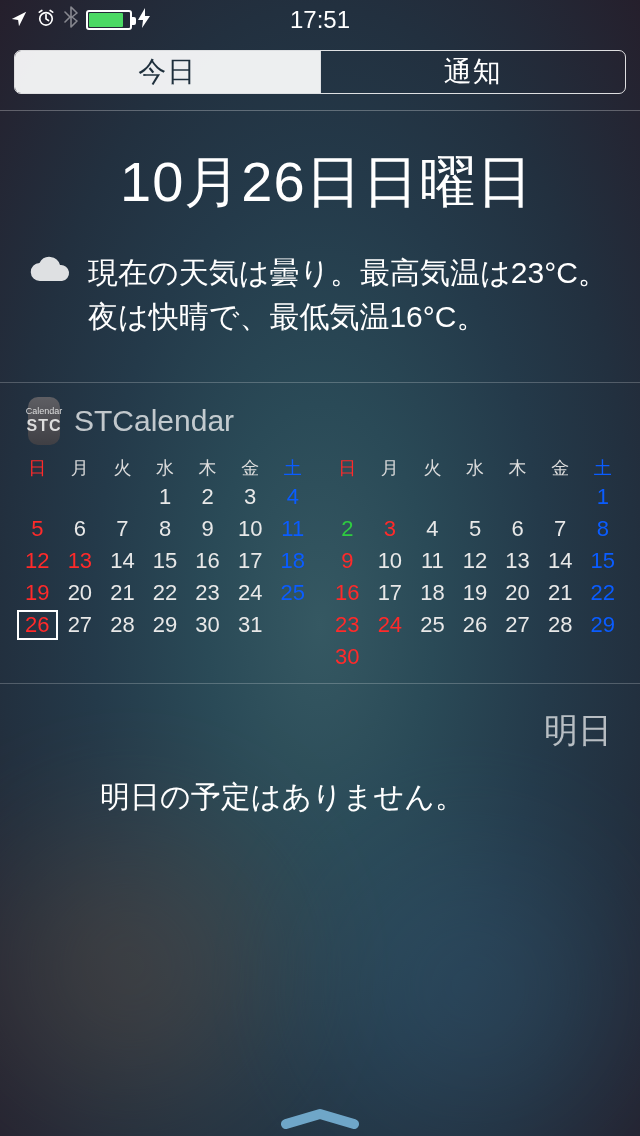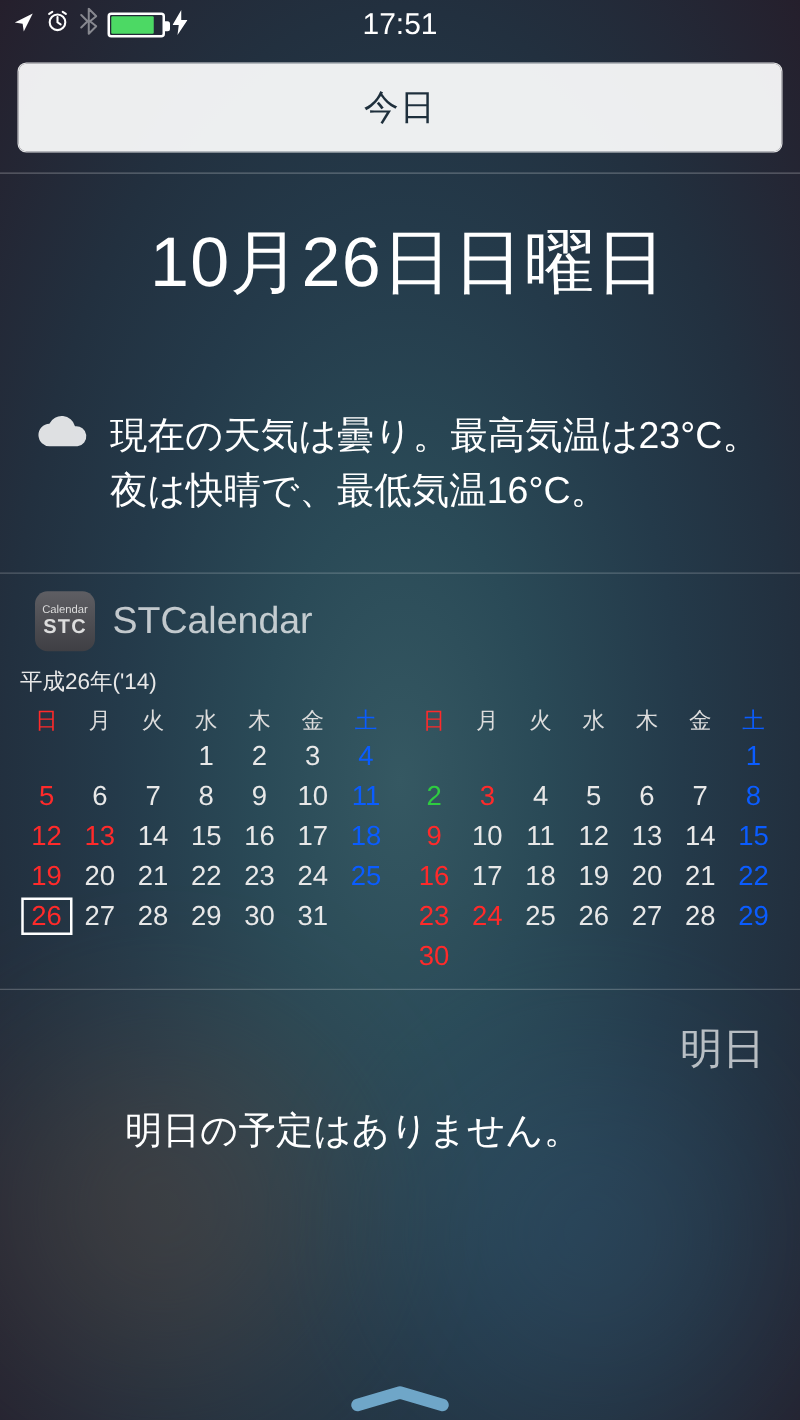--- a/index.html
+++ b/index.html
@@ -40,45 +40,45 @@
     width: 46px; height: 20px; border: 2px solid #fff; border-radius: 3px; position: relative;
   }
   .battery::after { content:""; position:absolute; right:-6px; top:5px; width:4px; height:8px; background:#fff; border-radius:0 2px 2px 0; }
   .battery .fill { position:absolute; left:1px; top:1px; bottom:1px; width:82%; background:#4cd964; border-radius:1px; }
   .bolt { font-size:18px; margin-left:-2px; }
 
   
   .segmented-wrap { padding: 10px 14px 14px; position:relative; z-index:3; }
   .segmented {
     display:flex; border:1px solid rgba(255,255,255,.85); border-radius:7px; overflow:hidden;
-    height:72px;
+    height:44px;
   }
   .seg-btn {
     flex:1; display:flex; align-items:center; justify-content:center;
     font-size:28px; letter-spacing:1px; color:#fff; background:transparent;
   }
   .seg-btn.active { background:rgba(255,255,255,.92); color:#1e2f3c; }
   .seg-btn:not(:first-child){ border-left:1px solid rgba(255,255,255,.85); }
 
   .thin-divider { height:1px; background:rgba(255,255,255,.28); margin-top:2px; position:relative; z-index:3;}
 
   
   .today-header { padding: 34px 28px 30px 100px; font-size:56px; font-weight:200; letter-spacing:1px; position:relative; z-index:3;margin-left:20px;}
 
   
-  .weather-row { display:flex; padding: 0 15px 44px 28px; position:relative; z-index:3;margin-top:48px;}
+  .weather-row { display:flex; padding: 0 15px 44px 28px; position:relative; z-index:3;}
   .weather-icon { width:60px; flex:0 0 60px; display:flex; justify-content:flex-start; padding-top:4px;}
   .weather-text { font-size:30px; line-height:1.45; font-weight:300; }
 
   
   .widget { position:relative; z-index:3; }
   .widget-divider { height:1px; background:rgba(255,255,255,.22); }
   .widget-header { display:flex; align-items:center; gap:14px; padding:14px 28px 10px; }
   .app-icon {
-    width:48px; height:48px; border-radius:10px; background:linear-gradient(#5e5e63,#3f3f44);
+    width:32px; height:48px; border-radius:10px; background:linear-gradient(#5e5e63,#3f3f44);
     display:flex; flex-direction:column; align-items:center; justify-content:center;
     font-size:10px; color:#ddd; line-height:1.1;
   }
   .app-icon .top { font-size:9px; }
   .app-icon .bot { font-size:16px; font-weight:600; letter-spacing:1px; }
   .widget-title { font-size:30px; color:rgba(255,255,255,.72); font-weight:300;}
   .era { font-size:18px; color:#e8e8e8; padding:2px 16px 6px; font-weight:300;}
   .cal-wrap { display:flex; gap:12px; padding:0 16px 10px; }
   .cal { flex:1; }
   .cal-row { display:flex; }
@@ -134,20 +134,21 @@
       <svg width="12" height="20" viewBox="0 0 12 20">
           <path d="M7 0L0 12h5l-1 8 8-12H7l0-8z" fill="#fff"></path>
         </svg>
     </span>
   </div>
 </div>
 
 <div class="segmented-wrap">
   <div class="segmented">
     <div class="seg-btn active">今日</div>
+    <div class="seg-btn">通知</div>
   </div>
 </div>
 <div class="thin-divider"></div>
 
 <div class="today-header">10月26日日曜日</div>
 
 <div class="weather-row">
   <div class="weather-icon">
     <svg width="44" height="30" viewBox="0 0 44 30">
         <path d="M34 26H12a9 9 0 01-.5-18A11 11 0 0132 10a8 8 0 012 16z" fill="rgba(255,255,255,.85)"></path>
@@ -158,21 +159,20 @@
 
 <div class="widget">
   <div class="widget-divider"></div>
   <div class="widget-header">
     <div class="app-icon">
       <span class="top">Calendar</span>
       <span class="bot">STC</span>
     </div>
     <div class="widget-title">STCalendar</div>
   </div>
-  <div class="era">平成26年('14)</div>
   <div class="cal-wrap">
     <div class="cal" id="cal-left">
         <div class="cal-row cal-head">
           <div class="cal-cell sun">日</div>
           <div class="cal-cell">月</div>
           <div class="cal-cell">火</div>
           <div class="cal-cell">水</div>
           <div class="cal-cell">木</div>
           <div class="cal-cell">金</div>
           <div class="cal-cell sat">土</div>

